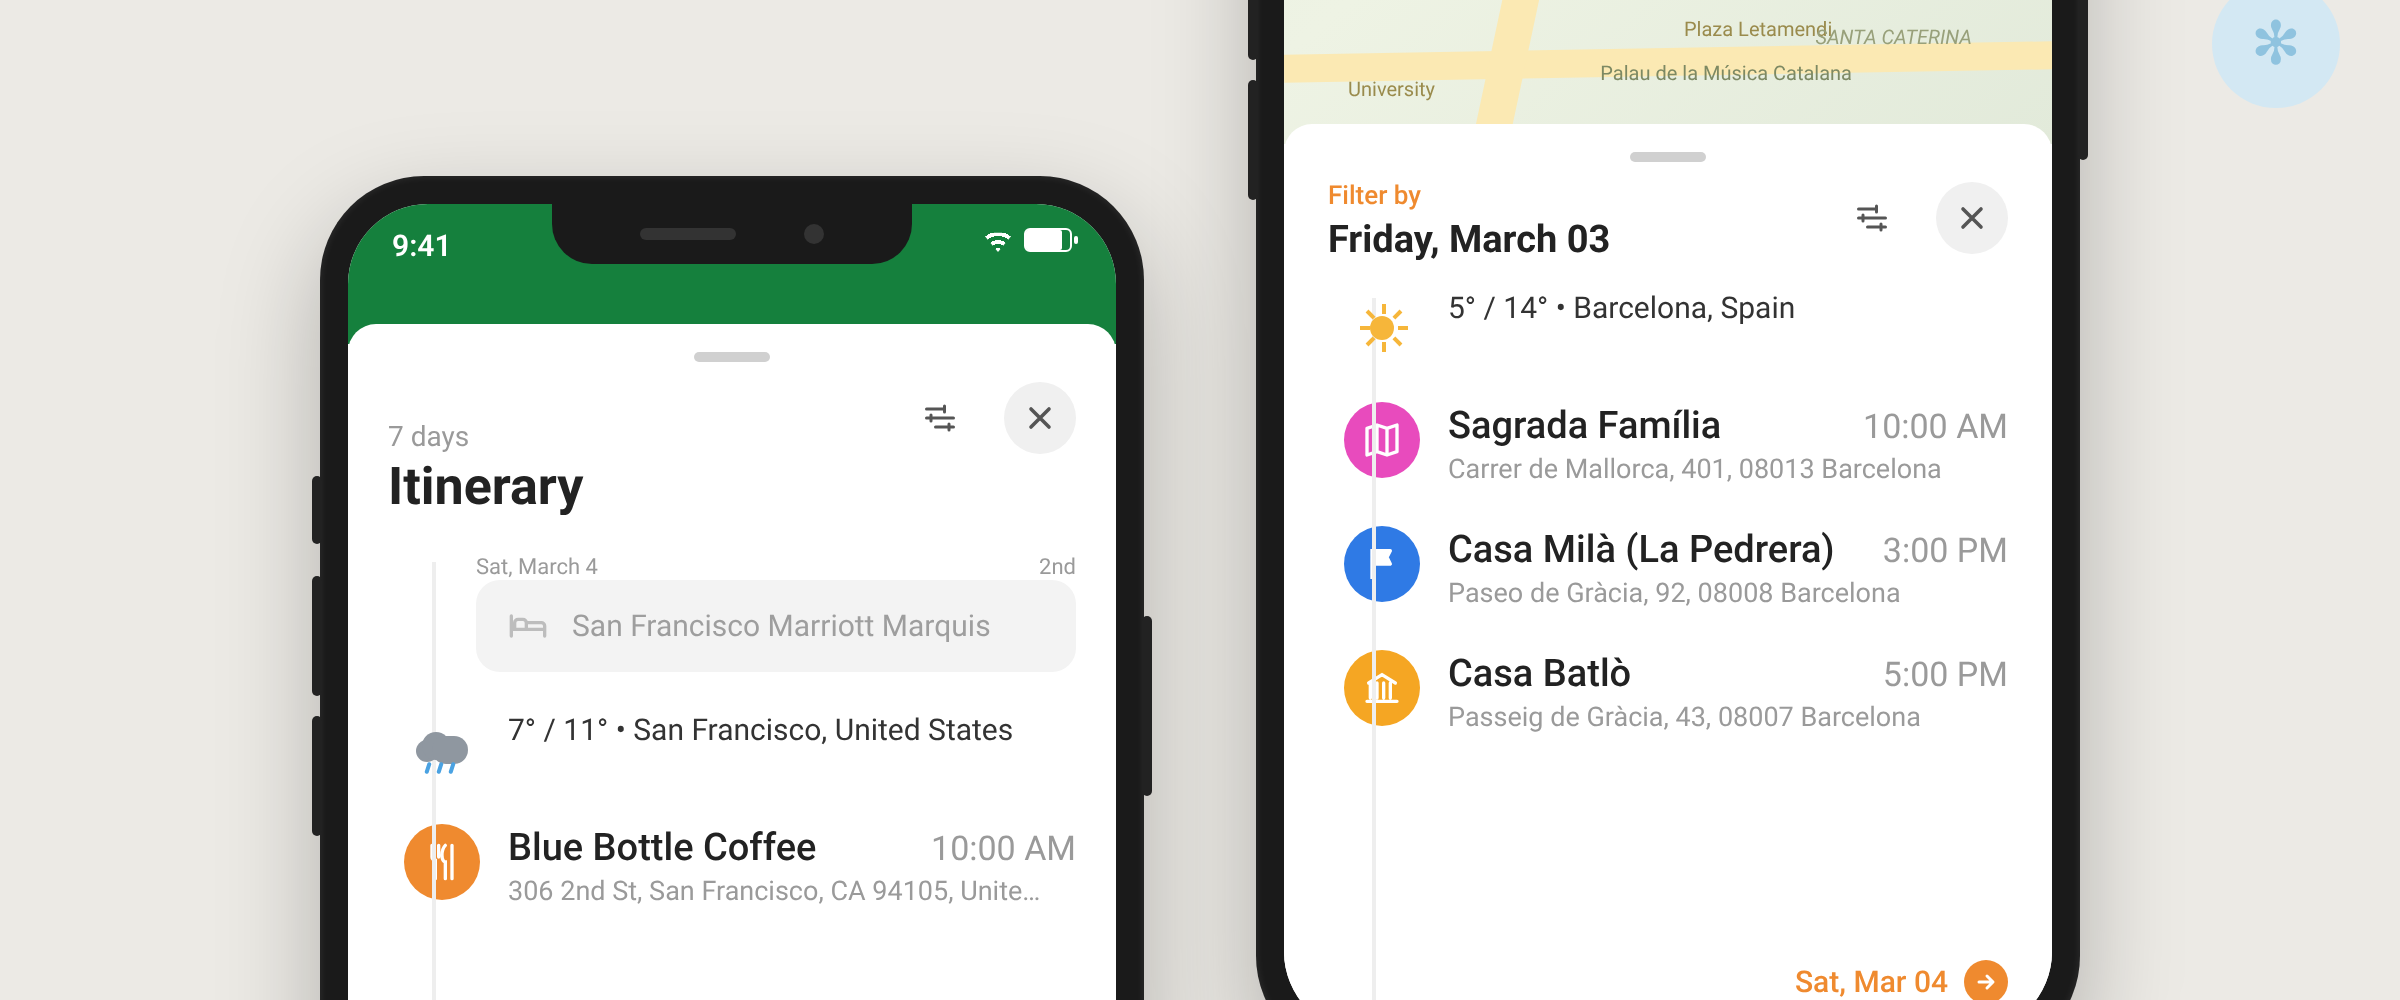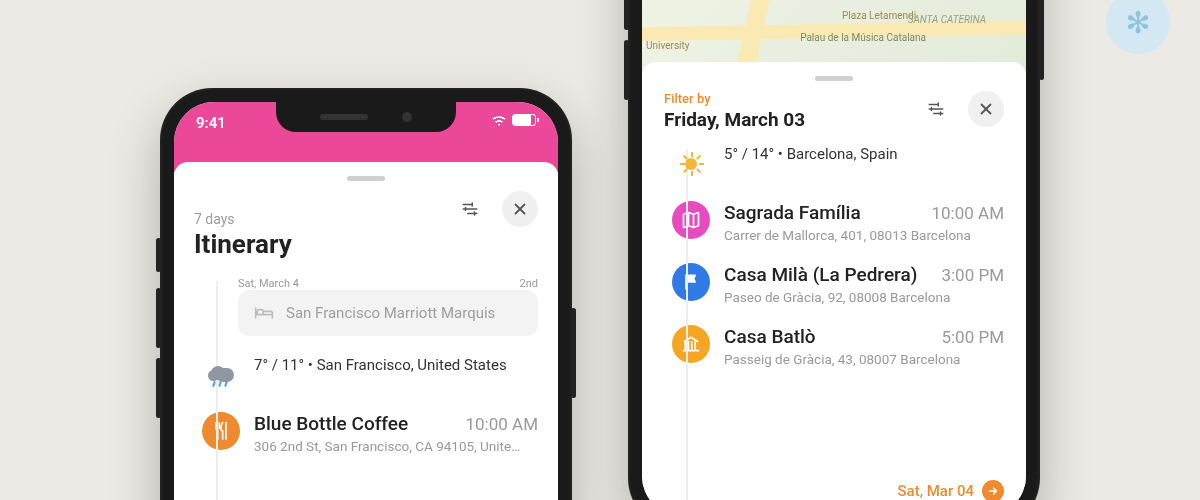--- a/index.html
+++ b/index.html
@@ -59,21 +59,21 @@
     border-radius: 0 0 20px 20px;
     z-index: 10;
     display: flex; align-items: center; justify-content: center; gap: 34px;
   }
   .notch .speaker { width: 48px; height: 6px; background: #333; border-radius: 3px; }
   .notch .cam { width: 10px; height: 10px; background: #333; border-radius: 50%; }
 
   
   .topbar {
     height: 70px;
-    background: #ec4899;
+    background: #15803d;
     display: flex; align-items: flex-start; justify-content: space-between;
     padding: 12px 22px 0;
     color: #fff; font-weight: 600; font-size: 15px;
   }
   .statusicons { display: flex; gap: 5px; align-items: center; }
   .statusicons span { display: inline-block; }
   .sig-bars { display: flex; gap: 2px; align-items: flex-end; height: 12px; }
   .sig-bars i { width: 3px; background:#fff; border-radius:1px; }
   .sig-bars i:nth-child(1){height:4px} .sig-bars i:nth-child(2){height:7px}
   .sig-bars i:nth-child(3){height:10px} .sig-bars i:nth-child(4){height:12px}
@@ -147,21 +147,21 @@
   .event .name { font-size:19px; font-weight:500; color:#222; }
   .event .time { font-size:17px; color:#9a9a9a; white-space:nowrap; }
   .event .addr { font-size:13.5px; color:#9a9a9a; margin-top:3px; white-space:nowrap; overflow:hidden; text-overflow:ellipsis; }
 
   
   .mapstrip { height: 288px; background: linear-gradient(140deg,#e8efe0,#eef3e4 40%,#e2eada); position:relative; }
   .mapstrip .road { position:absolute; background:#fbe9b3; }
   .mapstrip .r1{ left:0; right:0; top:240px; height:14px; transform:rotate(-1deg); }
   .mapstrip .r2{ left:100px; top:200px; width:18px; height:120px; transform:rotate(12deg); }
   .mapstrip .lbl { position:absolute; font-size:10px; color:#9a8b4c; }
-  .mapstrip .lbl.a{left:200px; top:226px;} .mapstrip .lbl.b{left:4px; top:256px;text-align:right;}
+  .mapstrip .lbl.a{left:200px; top:226px;} .mapstrip .lbl.b{left:32px; top:256px;text-align:right;}
   .mapstrip .lbl.c{right:40px; top:230px; color:#98a07a;font-style:italic;} 
   .mapstrip .lbl.d{right:100px; top:248px; color:#7d8963;}
 
   .sheet2 {
     position:absolute; left:0; right:0; top:278px; bottom:0;
     background:#fff; border-radius:14px 14px 0 0; padding:14px 22px 0;
   }
   .filter-sub { color:#ef8a2f; font-size:13px; font-weight:500; }
   .filter-title { font-size:19px; font-weight:700; color:#222; margin-top:2px; }
 

